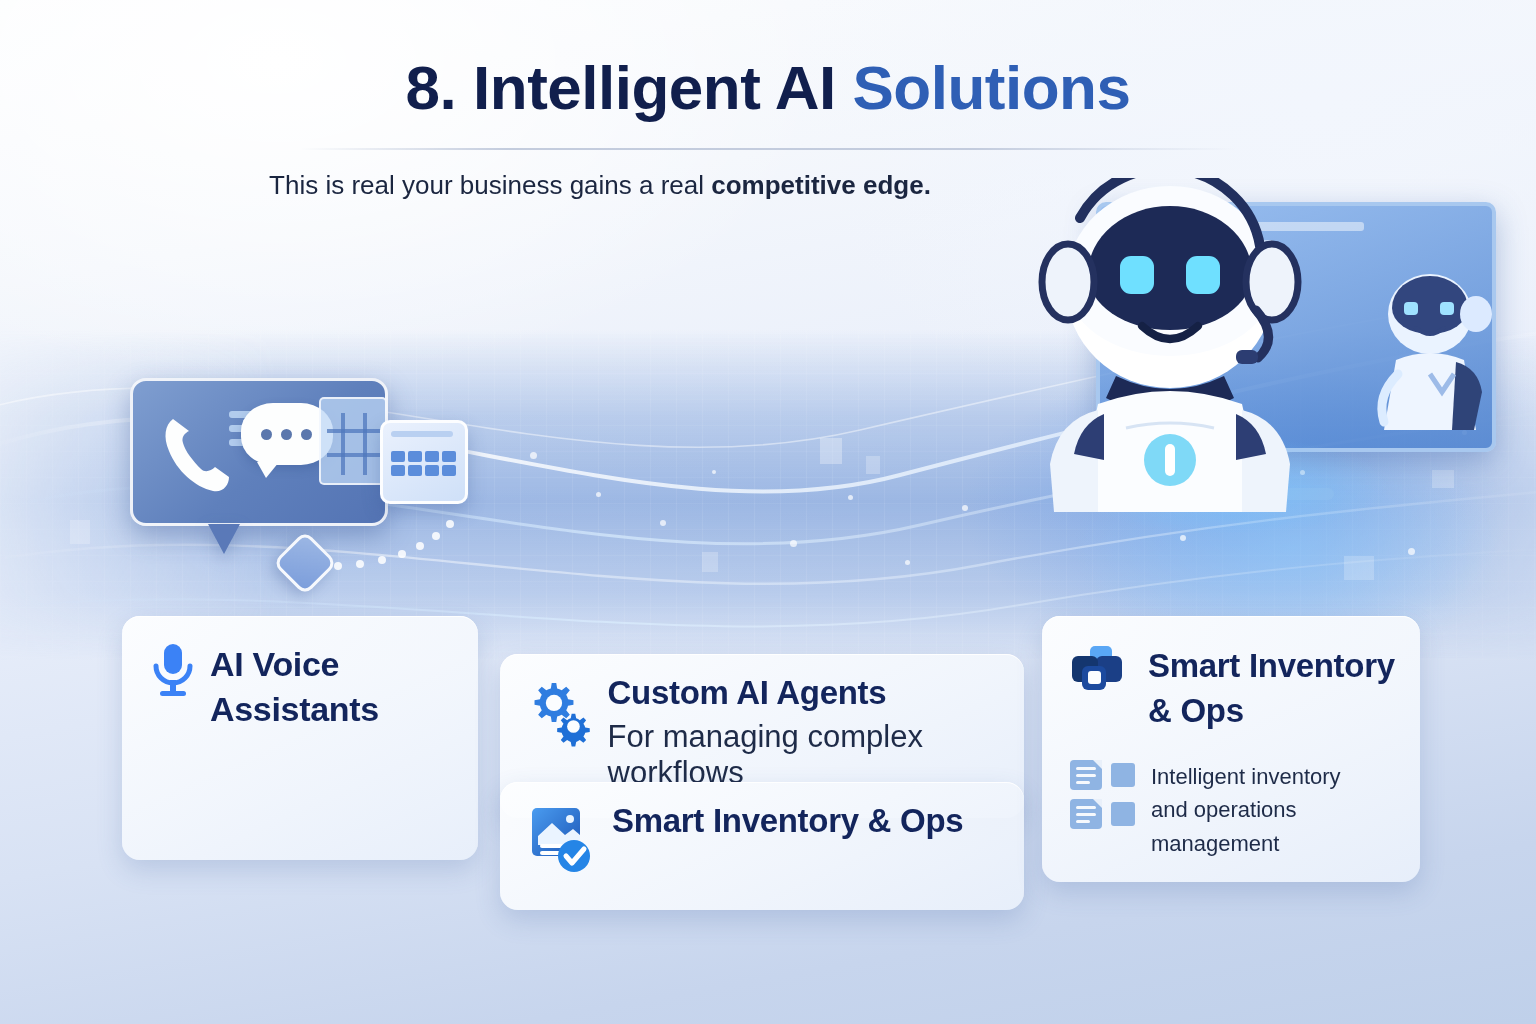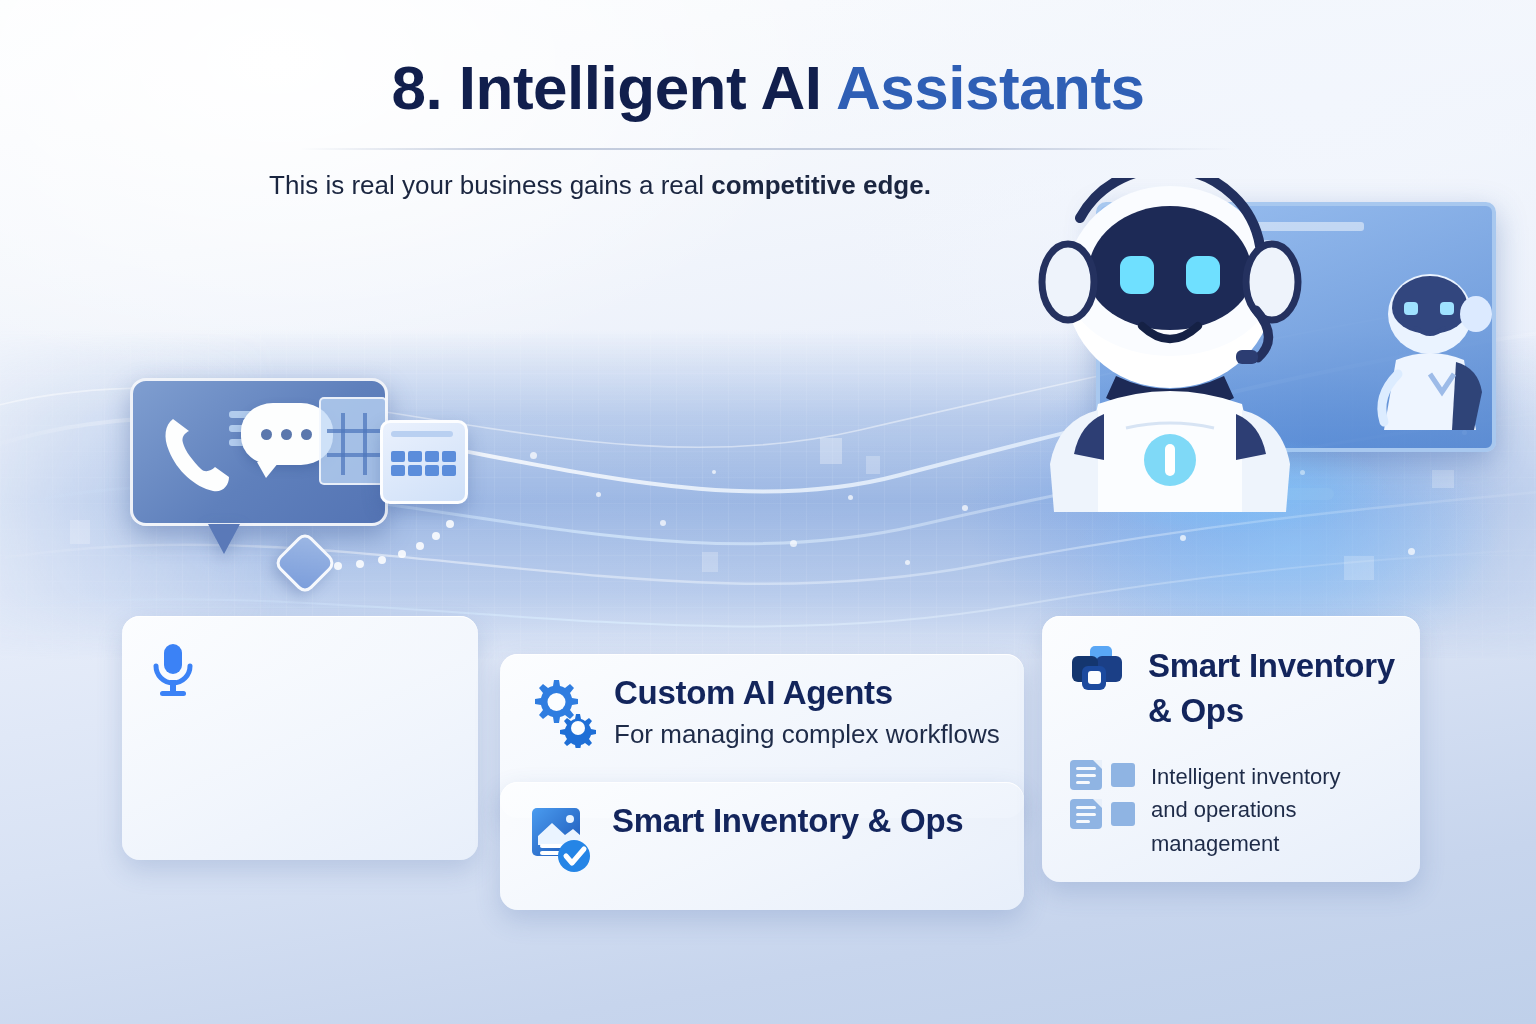--- a/index.html
+++ b/index.html
@@ -161,21 +161,21 @@
   .card-title { color:#13255c; font-weight:bold; letter-spacing:-0.3px; }
   .card-sub { color:#1e2b48; }
 
   .voice-head { position:absolute; left:28px; top:26px; display:flex; align-items:flex-start; gap:14px; }
   .voice-head .card-title { font-size:34px; line-height:1.33; width:200px; }
   .voice-body { position:absolute; left:28px; top:142px; display:flex; align-items:flex-start; gap:16px; }
   .voice-body .card-sub { font-size:22px; line-height:1.55; width:230px; }
 
   .row-card { position:absolute; left:30px; top:22px; display:flex; gap:16px; align-items:flex-start; }
   #card-agents .card-title { font-size:33px; line-height:1.0; }
-  #card-agents .card-sub { font-size:26px; margin-top:10px; }
+  #card-agents .card-sub { font-size:31px; margin-top:10px; }
   #card-inv-mid .card-title { font-size:33px; line-height:1.0; }
   #card-inv-mid .card-sub { font-size:23px; margin-top:10px; }
 
   .inv-head { position:absolute; left:28px; top:28px; display:flex; gap:16px; align-items:flex-start; }
   #card-inv-right .card-title { font-size:33px; line-height:1.35; width:258px; }
   .inv-body { position:absolute; left:28px; top:144px; display:flex; gap:16px; align-items:flex-start; }
   #card-inv-right .card-sub { font-size:22px; line-height:1.52; width:215px; }
 
   
   .doc-stack { display:flex; flex-direction:column; gap:8px; }
@@ -246,21 +246,21 @@
     <i class="sq" style="left:820px;top:438px;width:22px;height:26px;opacity:.55;"></i>
     <i class="sq" style="left:866px;top:456px;width:14px;height:18px;opacity:.45;"></i>
     <i class="sq" style="left:1090px;top:432px;width:26px;height:22px;opacity:.5;"></i>
     <i class="sq" style="left:1344px;top:556px;width:30px;height:24px;opacity:.38;"></i>
     <i class="sq" style="left:702px;top:552px;width:16px;height:20px;opacity:.42;"></i>
     <i class="sq" style="left:70px;top:520px;width:20px;height:24px;opacity:.40;"></i>
     <i class="sq" style="left:1432px;top:470px;width:22px;height:18px;opacity:.45;"></i>
   </div>
 
   <div class="title">
-    <span>8. Intelligent AI </span><span class="accent">Assistants</span>
+    <span>8. Intelligent AI </span><span class="accent">Solutions</span>
   </div>
   <div class="divider"></div>
 
   <div class="intro">
     <div class="lead">
       <span>This is real your business gains a real </span><b>competitive edge.</b>
     </div>
   </div>
 
   <div class="chat-wrap">
@@ -361,20 +361,21 @@
   </div>
 
   <div class="card" id="card-voice">
     <div class="voice-head">
       <svg width="46" height="58" viewBox="0 0 46 58">
         <rect x="14" y="2" width="18" height="30" rx="9" fill="#3b82f6"></rect>
         <path d="M6 24 a17 17 0 0 0 34 0" stroke="#3b82f6" stroke-width="5" fill="none" stroke-linecap="round"></path>
         <rect x="20" y="38" width="6" height="12" fill="#3b82f6"></rect>
         <rect x="10" y="49" width="26" height="5" rx="2.5" fill="#3b82f6"></rect>
       </svg>
+      <div class="card-title">AI Voice Assistants</div>
     </div>
   </div>
 
   <div class="card" id="card-agents">
     <div class="row-card">
       <svg width="68" height="72" viewBox="0 0 68 72">
         <g fill="#2f7de0">
           <path d="M24 4 l5 0 1 6 a16 16 0 0 1 5 2 l5 -4 4 4 -4 5 a16 16 0 0 1 2 5 l6 1 0 5 -6 1 a16 16 0 0 1 -2 5 l4 5 -4 4 -5 -4 a16 16 0 0 1 -5 2 l-1 6 -5 0 -1 -6 a16 16 0 0 1 -5 -2 l-5 4 -4 -4 4 -5 a16 16 0 0 1 -2 -5 l-6 -1 0 -5 6 -1 a16 16 0 0 1 2 -5 l-4 -5 4 -4 5 4 a16 16 0 0 1 5 -2 Z"></path>
         </g>
         <circle cx="26.5" cy="26" r="9" fill="#fbfdff"></circle>

